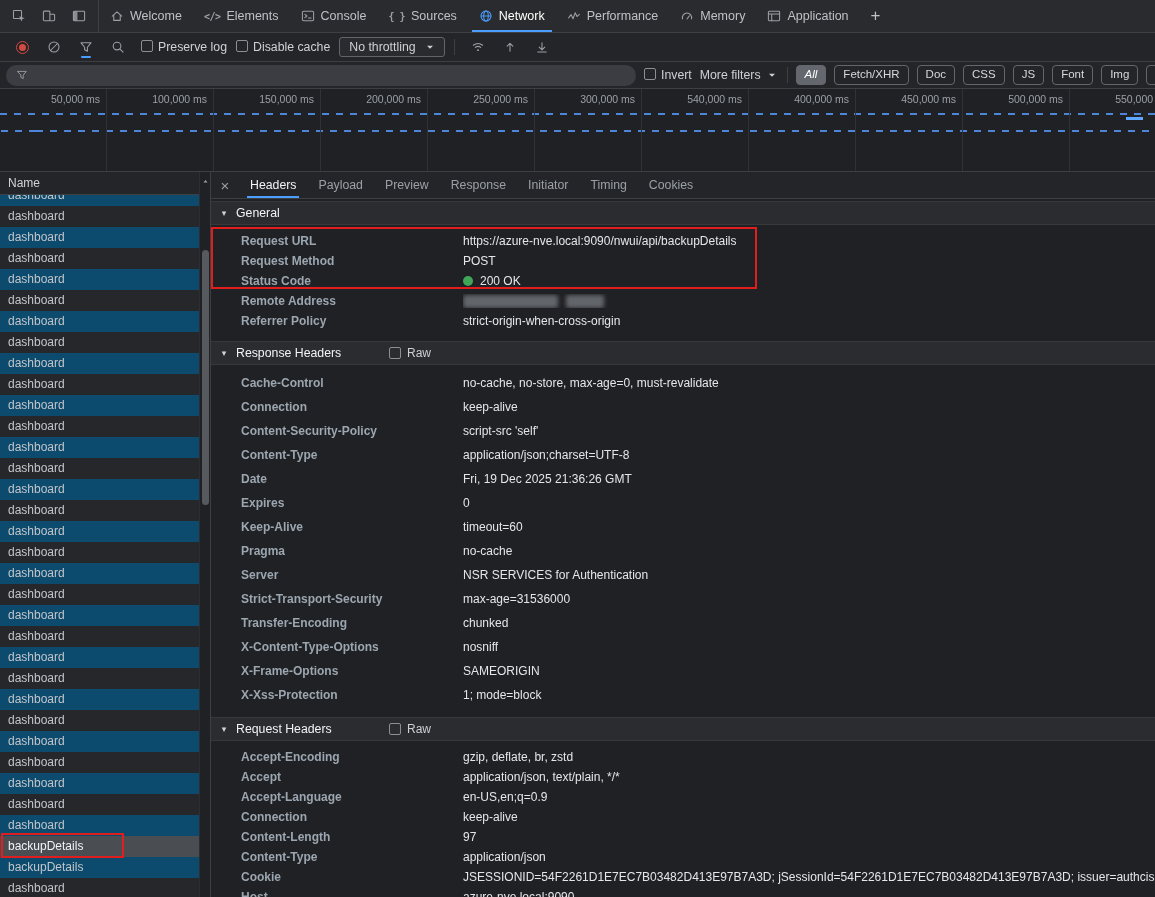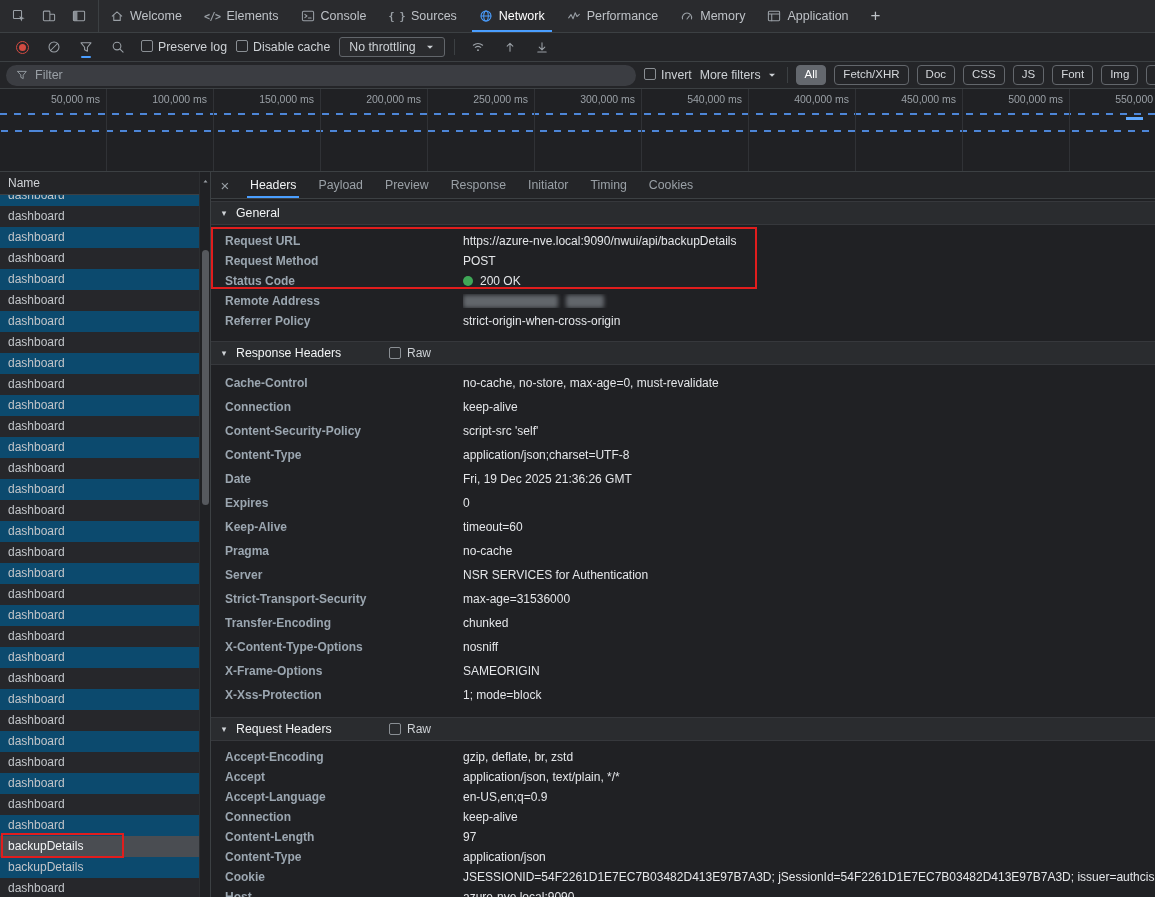--- a/index.html
+++ b/index.html
@@ -36,21 +36,21 @@
   
   .filter-bar{height:27px;flex:none;display:flex;align-items:center;gap:8px;padding:0 6px;border-bottom:1px solid #3c4043;background:#242528;overflow:hidden;}
   .filter-input-wrap{flex:0 0 630px;display:flex;align-items:center;gap:7px;background:#3b3d42;border-radius:12px;padding:3px 10px;color:#9aa0a6;height:21px;}
   .filter-input-wrap .icon svg{width:12px;height:12px;}
   .filter-input-wrap input{background:transparent;border:none;outline:none;color:#e8eaed;font:inherit;width:100%;padding:0;}
   .filter-input-wrap input::placeholder{color:#9aa0a6;}
   .more-filters{display:flex;align-items:center;gap:4px;color:#cdd1d5;cursor:pointer;white-space:nowrap;font-size:12.3px;}
   .type-pills{display:flex;align-items:center;gap:8px;flex:none;}
   .pill{background:transparent;border:1px solid #63676c;border-radius:4px;color:#d5d8dc;font-family:inherit;font-size:11.5px;
     padding:3px 8px;white-space:nowrap;cursor:pointer;line-height:1;}
-  .pill.selected{background:#64686e;border-color:#64686e;color:#fff;}
+  .pill.selected{background:#64686e;border-color:#64686e;color:#fff;font-style:italic;}
 
   
   .timeline{height:83px;flex:none;position:relative;overflow:hidden;border-bottom:1px solid #3c4043;background:#202124;cursor:ew-resize;}
   .tseg{position:absolute;top:0;bottom:0;width:107px;border-right:1px solid #303236;}
   .tlabel{position:absolute;right:6px;top:4px;font-size:10.5px;color:#9aa0a6;white-space:nowrap;}
   .dashline{position:absolute;left:0;right:0;height:2px;background:repeating-linear-gradient(90deg,#4d86d8 0 7px,transparent 7px 14px);}
   .dash-a{top:24px;}
   .dash-b{top:41px;background-position-x:36px;}
   .tmark{position:absolute;left:1126px;top:28px;width:17px;height:3px;background:#5fa8ff;}
 
@@ -84,21 +84,21 @@
   .detail-body{flex:1;overflow:hidden;position:relative;padding-top:2px;background:#202124;}
   .section{margin-bottom:4px;}
   .section-header{height:24px;display:flex;align-items:center;gap:7px;padding:0 8px;background:#2a2c2f;
     border-top:1px solid #36383c;border-bottom:1px solid #36383c;position:relative;cursor:pointer;}
   .tri{color:#cfd3d7;font-size:9px;width:10px;text-align:center;}
   .section-title{color:#f1f3f4;font-size:12.3px;}
   .raw{position:absolute;left:178px;display:flex;align-items:center;gap:6px;color:#cdd1d5;font-size:12px;cursor:pointer;}
   .section-rows{padding:6px 0;}
   .kv{display:flex;align-items:center;height:20px;}
   .section[data-sec="response-headers"] .kv{height:24px;}
-  .k{width:252px;min-width:252px;padding-left:14px;color:#9ba6b0;font-weight:bold;font-size:12px;white-space:nowrap;overflow:hidden;}
+  .k{width:252px;min-width:252px;padding-left:30px;color:#9ba6b0;font-weight:bold;font-size:12px;white-space:nowrap;overflow:hidden;}
   .v{color:#e4e6e9;font-size:12px;white-space:nowrap;overflow:hidden;flex:1;padding-right:4px;}
   .dot{display:inline-block;width:10px;height:10px;border-radius:50%;background:var(--status-green,#3fa757);margin-right:7px;vertical-align:-1px;}
   .blur{display:inline-block;height:13px;background:#62666b;border-radius:2px;filter:blur(2px);vertical-align:middle;margin-right:8px;}
   .detail-annotation{position:absolute;left:0;top:28px;width:546px;height:62px;border:2.5px solid var(--annotation,#e11d1d);pointer-events:none;z-index:5;}
 </style>
 </head>
 <body>
 
 <div class="devtools">
 
@@ -257,21 +257,20 @@
       </div>
   </div>
 
   <div class="filter-bar">
     <div class="filter-input-wrap">
       <span class="icon">
           <svg viewBox="0 0 16 16" width="14" height="14" fill="none" stroke="currentColor" stroke-width="1.2" stroke-linecap="round" stroke-linejoin="round">
             <path d="M2.3 3.2h11.4L9.6 8.3v4.5l-3.2-1.7V8.3z"></path>
           </svg>
         </span>
-      <input type="text" placeholder="Filter" style="">
     </div>
     <label class="chk-label">
       <span class="cb"></span>
       <span>Invert</span>
     </label>
     <div class="more-filters">
       <span>More filters</span>
       <span class="icon">
           <svg viewBox="0 0 16 16" width="14" height="14" fill="none" stroke="currentColor" stroke-width="1.2" stroke-linecap="round" stroke-linejoin="round">
             <path d="M4.6 6.6 8 10l3.4-3.4z" fill="currentColor" stroke="none"></path>

